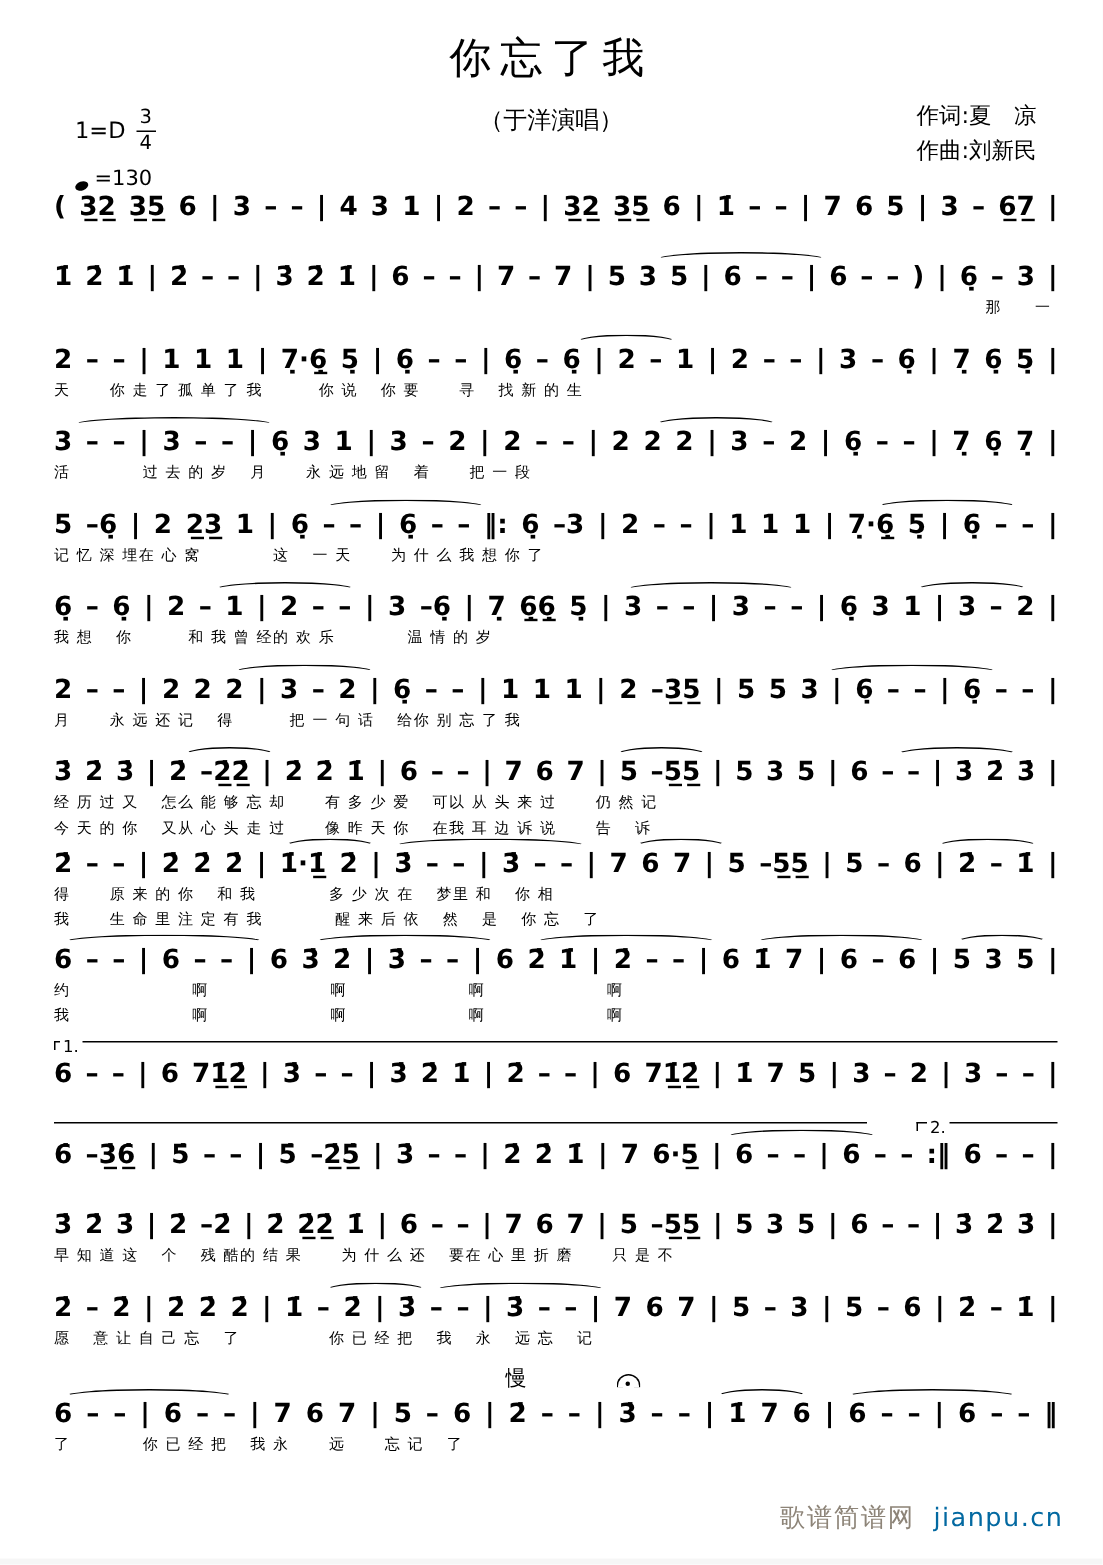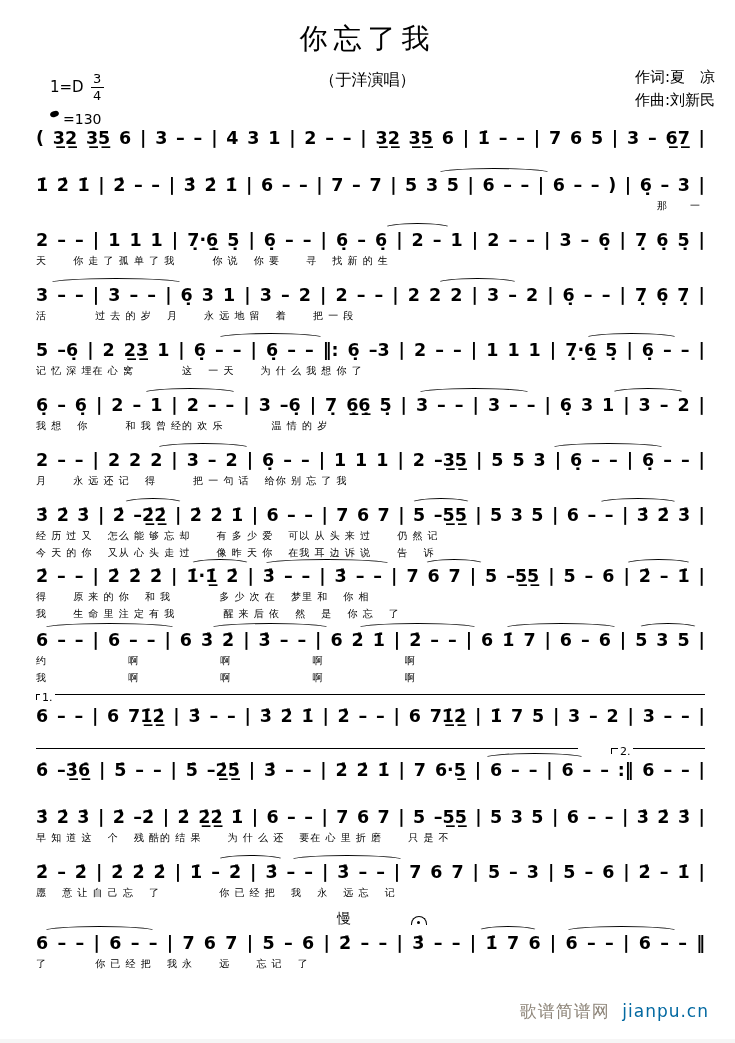--- a/index.html
+++ b/index.html
@@ -5,23 +5,23 @@
   html,body{margin:0;padding:0;}
   body{width:735px;height:1043px;background:#f6f6f6;font-family:"DejaVu Sans",sans-serif;color:#000;}
   .sheet{position:relative;width:735px;height:1039px;background:#ffffff;overflow:hidden;}
   .title{position:absolute;top:20px;left:0;width:100%;text-align:center;
          font-family:"DejaVu Serif",serif;font-size:28px;letter-spacing:6px;}
   .subtitle{position:absolute;top:70px;left:0;width:100%;text-align:center;font-size:16px;}
   .meta{position:absolute;left:50px;top:72px;font-size:15px;}
   .meta-row{display:flex;align-items:center;}
   .frac{display:inline-flex;flex-direction:column;align-items:center;font-size:13px;line-height:1.05;margin-left:7px;}
   .frac .bar{width:13px;border-top:1px solid #000;margin:1px 0;}
-  .tempo{margin-top:9px;display:flex;align-items:flex-start;gap:4px;font-size:14px;}
+  .tempo{margin-top:9px;display:flex;align-items:flex-end;gap:4px;font-size:14px;}
   .notehead{width:9px;height:6px;background:#000;border-radius:50%;transform:rotate(-20deg);display:inline-block;}
-  .credits{position:absolute;right:20px;top:66px;font-size:15px;line-height:1.55;text-align:left;}
+  .credits{position:absolute;right:44px;top:66px;font-size:15px;line-height:1.55;text-align:left;}
   .systems{position:absolute;left:36px;right:30px;top:126px;}
   .system{position:relative;}
   .notes-row{position:relative;}
   .notes{font-weight:bold;font-size:17.5px;line-height:24px;text-align:justify;text-align-last:justify;}
   .arcs{position:absolute;left:0;top:-5px;width:100%;height:11px;pointer-events:none;}
   .arc{position:absolute;top:0;height:10px;border:1.6px solid transparent;border-top-color:#000;
        border-radius:50%;box-sizing:border-box;}
   .lyr{font-size:10px;line-height:17px;white-space:pre;letter-spacing:1px;}
   .lyr-right{text-align:right;padding-right:4px;white-space:normal;}
   .volta{position:relative;height:10px;}

